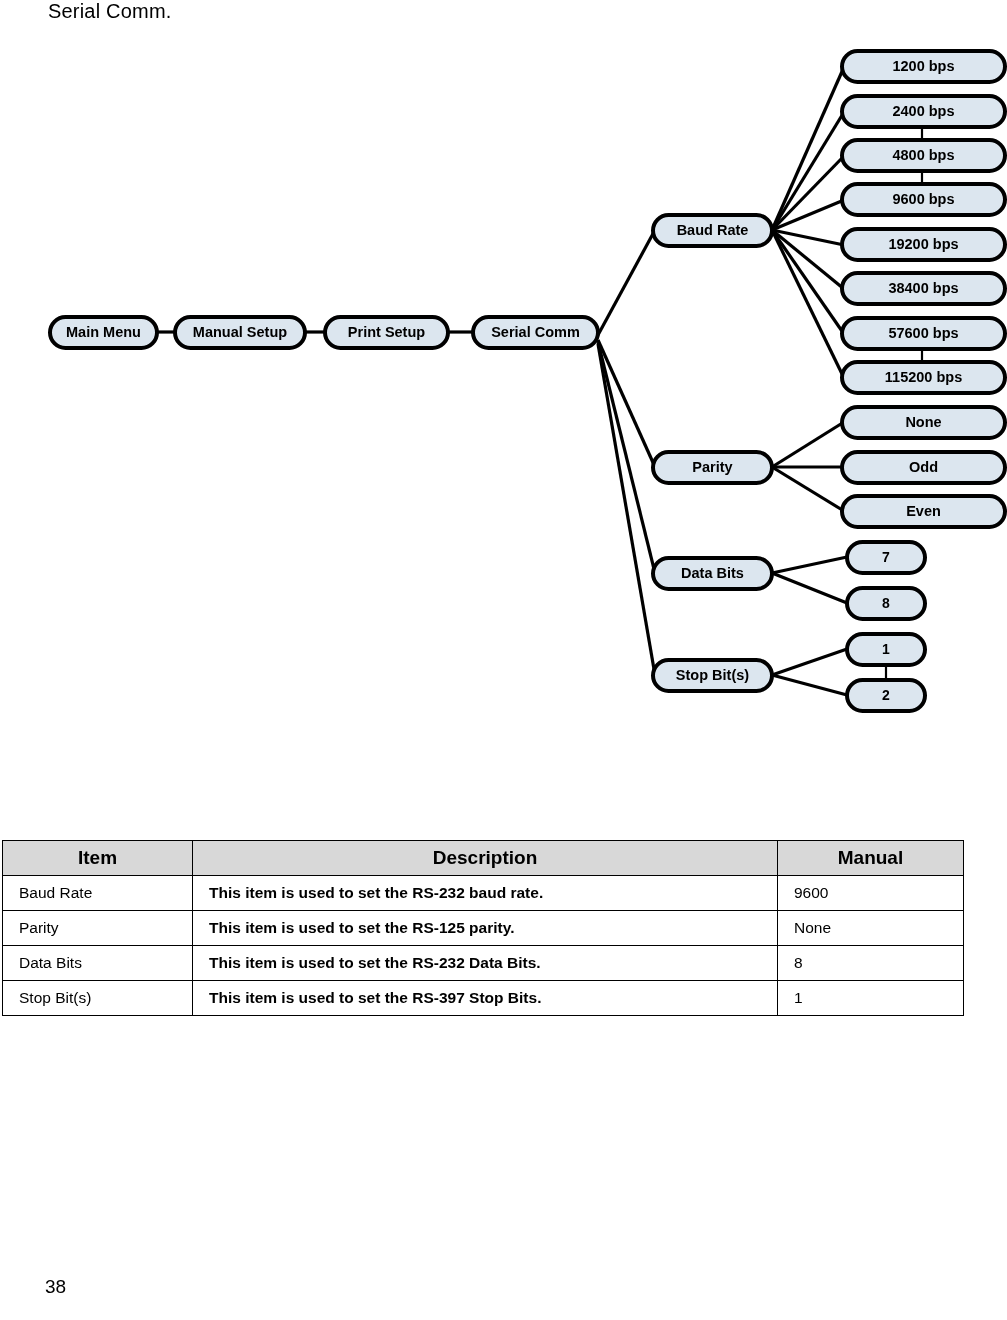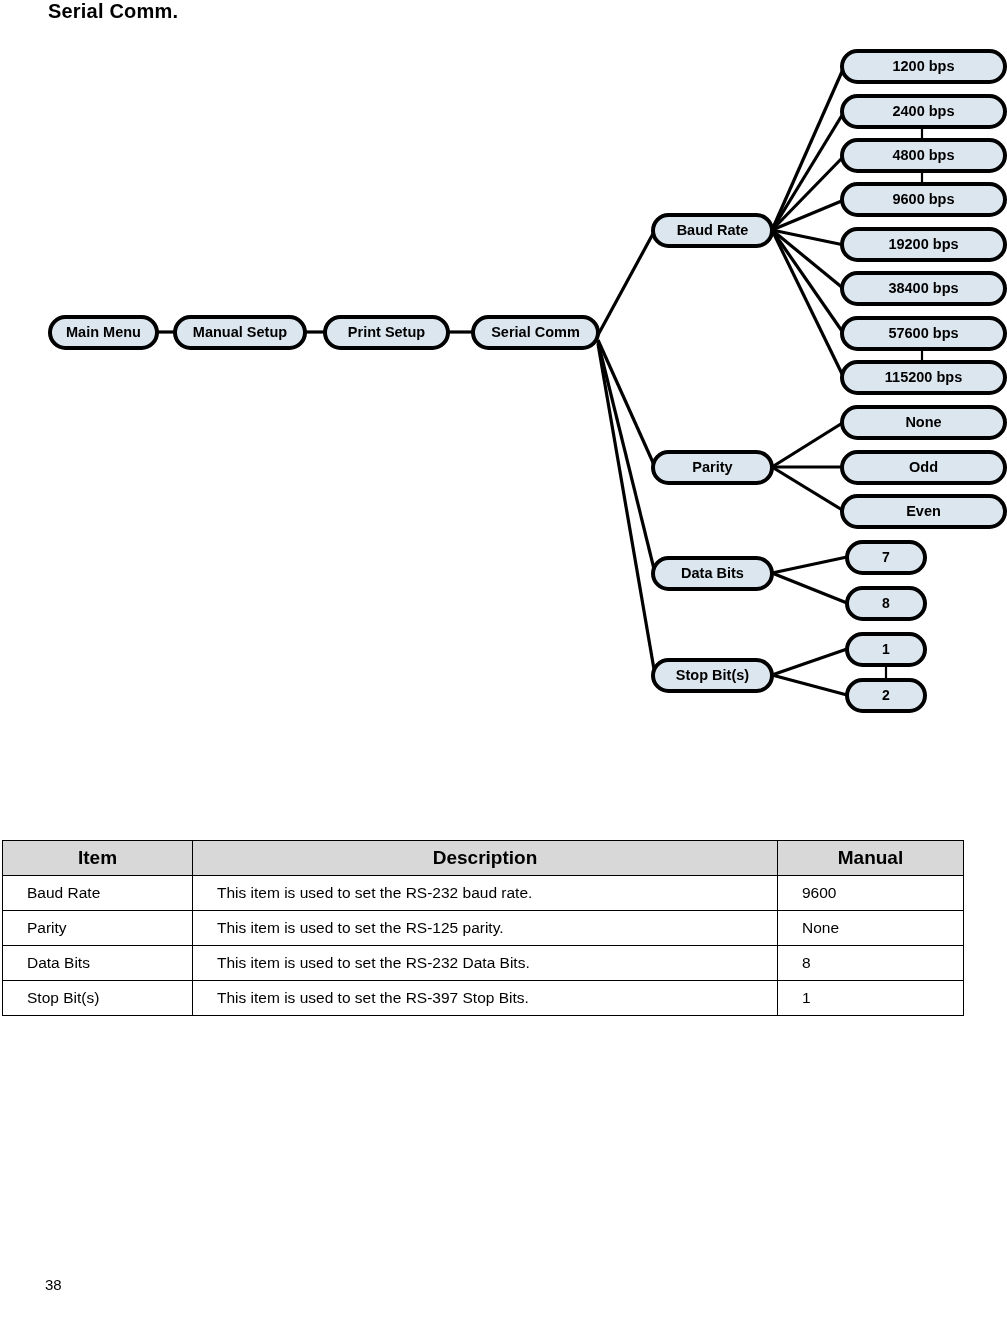--- a/index.html
+++ b/index.html
@@ -14,21 +14,21 @@
     font-family: "Liberation Sans", sans-serif;
     color: #000000;
     overflow: hidden;
   }
 
   #page-title {
     position: absolute;
     left: 48px;
     top: 0px;
     font-size: 20px;
-    font-weight: bold;
+    font-weight: normal;
     letter-spacing: 0.2px;
   }
 
   #diagram-wrap {
     position: absolute;
     left: 0;
     top: 30px;
     width: 1007px;
     height: 700px;
   }
@@ -67,48 +67,49 @@
     left: 2px;
     top: 840px;
     width: 961px;
     border-collapse: collapse;
     table-layout: fixed;
     font-size: 15.5px;
   }
   #spec-table th,
   #spec-table td {
     border: 1.5px solid #000000;
-    padding: 4px 24px;
+    padding: 4px 16px;
     height: 26px;
     vertical-align: middle;
   }
   #spec-table thead th {
     background: #d8d8d8;
     font-size: 19px;
     font-weight: bold;
     text-align: center;
   }
   #spec-table td.col-item {
     text-align: left;
   }
   #spec-table td.col-desc {
     text-align: left;
+    font-weight: bold;
   }
   #spec-table td.col-default {
     text-align: left;
   }
   .col-w-item   { width: 190px; }
   .col-w-desc   { width: 585px; }
   .col-w-default{ width: 186px; }
 
   #page-number {
     position: absolute;
     left: 45px;
     top: 1276px;
-    font-size: 15px;
+    font-size: 19px;
   }
 </style>
 </head>
 <body>
 
 <div id="page-title">Serial Comm.</div>
 
 <div id="diagram-wrap">
 <svg id="diagram-svg" width="1007" height="700" viewBox="0 0 1007 700" xmlns="http://www.w3.org/2000/svg">
 

